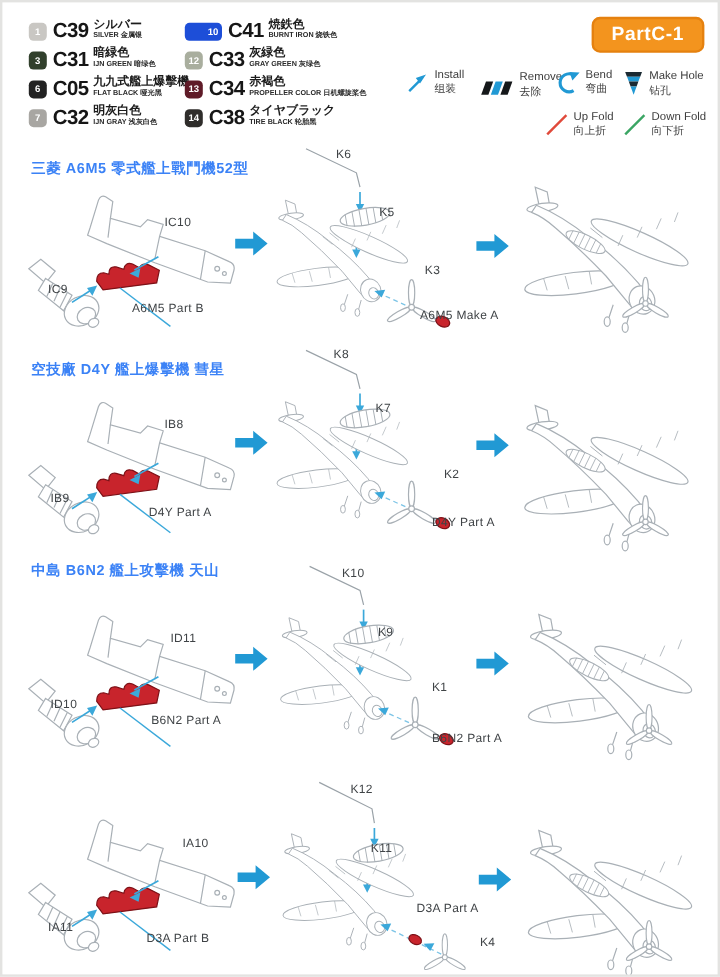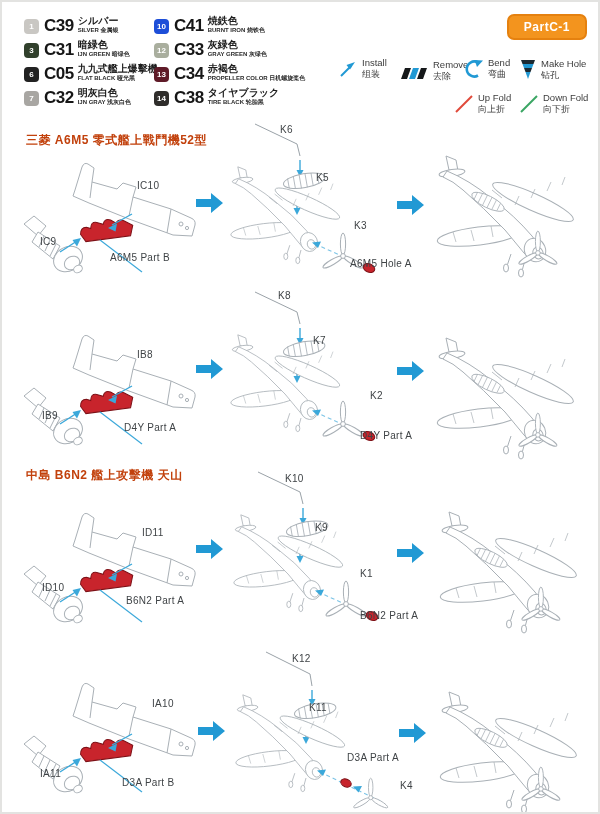--- a/index.html
+++ b/index.html
@@ -9,30 +9,30 @@
   .paints{position:absolute;left:22px;top:14px;width:300px;}
   .paint{position:absolute;display:flex;align-items:flex-start;height:22px;}
   .badge{display:inline-flex;align-items:center;justify-content:center;width:15px;height:15px;
          border-radius:4px;color:#fff;font-size:8px;font-weight:bold;margin-top:3px;flex:none;}
   .pcode{font-size:17px;font-weight:800;letter-spacing:-0.5px;color:#161616;margin-left:5px;line-height:20px;}
   .pnames{margin-left:4px;display:flex;flex-direction:column;line-height:1.05;}
   .pname{font-size:10px;font-weight:bold;color:#1c1c1c;font-family:Liberation Serif, serif;}
   .psub{font-size:6px;font-weight:bold;color:#2a2a2a;letter-spacing:0;}
   
   .part-badge{position:absolute;right:11px;top:12px;background:var(--orange,#f3941e);
-      border:2px solid #e5810f;border-radius:7px;color:#fff;font-size:12px;font-weight:bold;
+      border:2px solid #e5810f;border-radius:7px;color:#fff;font-size:16px;font-weight:bold;
       padding:4px 15px;letter-spacing:0.5px;}
   
   .leg-item{position:absolute;display:flex;align-items:flex-end;gap:4px;}
   .leg-text{display:flex;flex-direction:column;line-height:1.15;}
   .leg-en{font-size:9.5px;color:#3c3c3c;}
   .leg-cn{font-size:9px;color:#3c3c3c;}
   
   .sect{position:absolute;left:0;width:600px;}
-  .sect h3{position:absolute;left:24px;margin:0;font-size:12px;font-weight:bold;color:#c2410c;
+  .sect h3{position:absolute;left:24px;margin:0;font-size:12px;font-weight:bold;color:#3b82f6;
            letter-spacing:0.5px;white-space:nowrap;}
   .stage{position:absolute;}
   .lbl{position:absolute;font-size:10px;color:#3f4346;white-space:nowrap;letter-spacing:0.3px;}
   svg{overflow:visible;}
 </style>
 </head>
 <body>
 
 <svg width="0" height="0" style="position:absolute" aria-hidden="true">
 <defs>
@@ -154,21 +154,21 @@
       </div>
     <div class="paint" style="left:0;top:72px">
         <span class="badge" style="background: rgb(168, 166, 162);">7</span>
         <span class="pcode">C32</span>
         <span class="pnames">
           <span class="pname">明灰白色</span>
           <span class="psub">IJN GRAY 浅灰白色</span>
         </span>
       </div>
     <div class="paint" style="left:130px;top:0">
-        <span class="badge" style="background: #1d4ed8;">10</span>
+        <span class="badge" style="background: #1d4ed8; padding-left: 16px;">10</span>
         <span class="pcode">C41</span>
         <span class="pnames">
           <span class="pname">焼鉄色</span>
           <span class="psub">BURNT IRON 烧铁色</span>
         </span>
       </div>
     <div class="paint" style="left:130px;top:24px">
         <span class="badge" style="background: rgb(169, 174, 158);">12</span>
         <span class="pcode">C33</span>
         <span class="pnames">
@@ -274,24 +274,25 @@
       </svg>
     <svg class="stage" style="left:425px;top:18px" width="165" height="125">
         <use href="#g-stage3"></use>
       </svg>
     <span class="lbl" style="left:135px;top:50px">IC10</span>
     <span class="lbl" style="left:38px;top:106px">IC9</span>
     <span class="lbl" style="left:108px;top:122px">A6M5 Part B</span>
     <span class="lbl" style="left:278px;top:-6px">K6</span>
     <span class="lbl" style="left:314px;top:42px">K5</span>
     <span class="lbl" style="left:352px;top:90px">K3</span>
-    <span class="lbl" style="left:348px;top:128px">A6M5 Hole A</span>
+    <span class="lbl" style="left:348px;top:128px">A6M5 Make A</span>
   </section>
 
   <section class="sect" style="top:290px;height:162px">
+    <h3 style="top:8px">空技廠 D4Y 艦上爆擊機 彗星</h3>
     <svg class="stage" style="left:14px;top:32px" width="190" height="135">
         <use href="#g-stage1"></use>
       </svg>
     <svg class="stage" style="left:193px;top:66px" width="30" height="22">
         <use href="#g-blockarrow"></use>
       </svg>
     <svg class="stage" style="left:225px;top:-4px" width="175" height="170">
         <use href="#g-stage2"></use>
       </svg>
     <svg class="stage" style="left:394px;top:68px" width="30" height="22">

